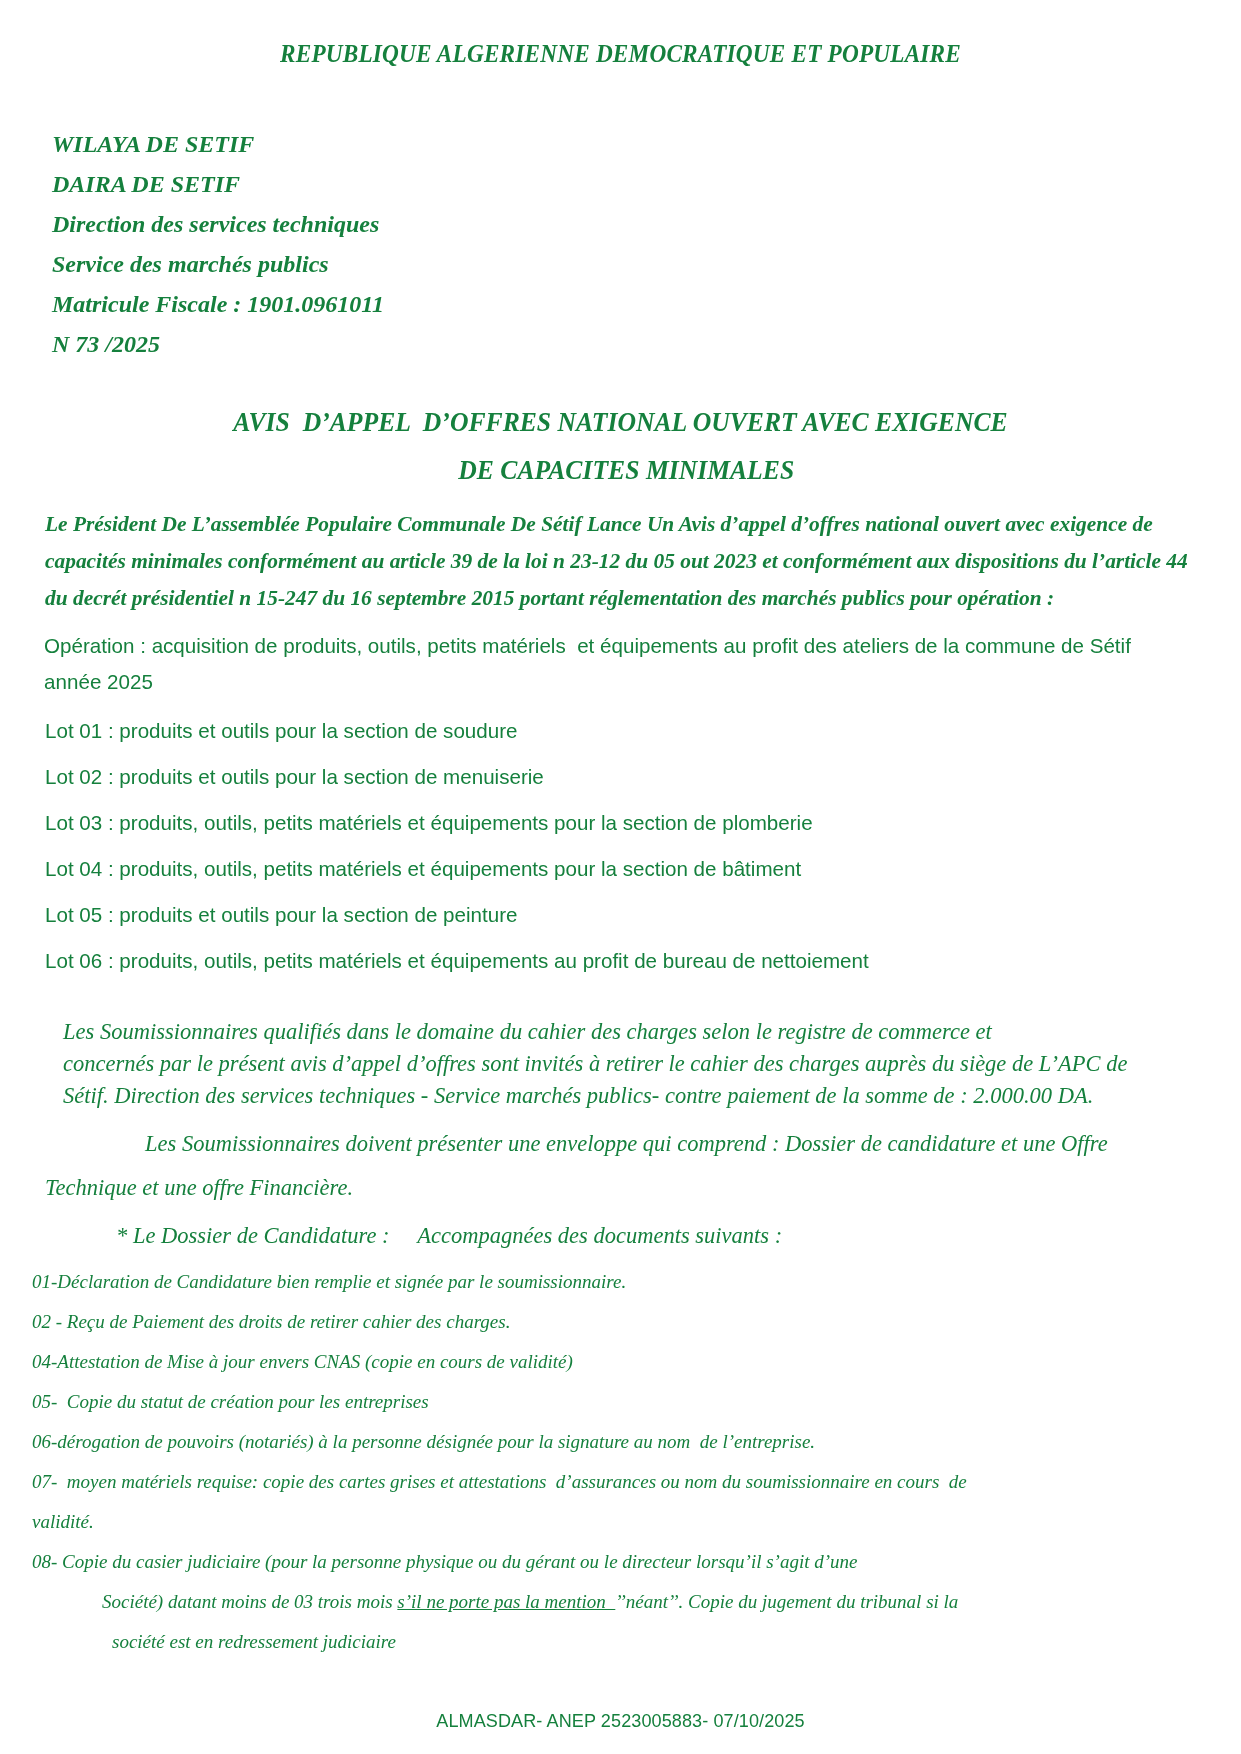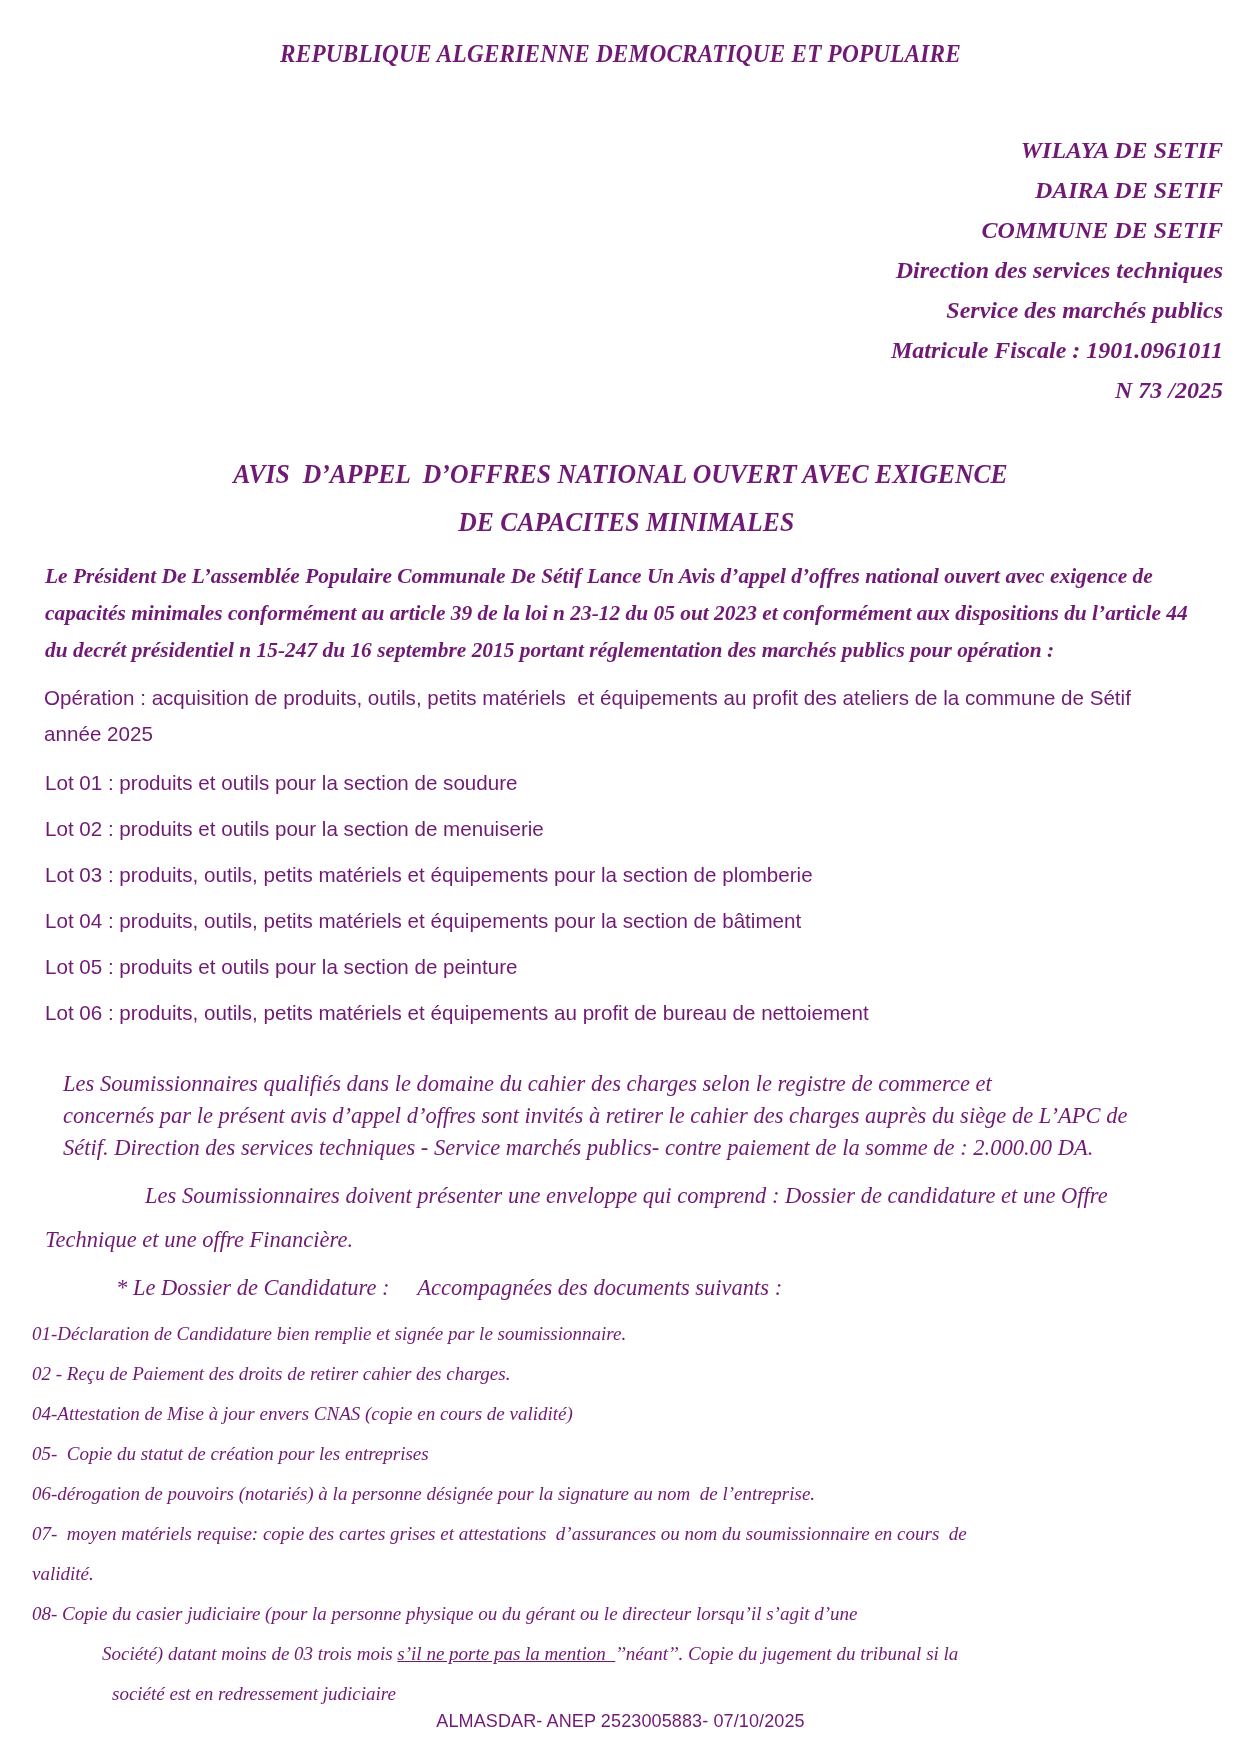--- a/index.html
+++ b/index.html
@@ -6,21 +6,21 @@
     margin: 0;
     padding: 0;
     background: #ffffff;
   }
   .page {
     position: relative;
     width: 1241px;
     height: 1754px;
     margin: 0 auto;
     background: #ffffff;
-    color: #701a75;
+    color: #15803d;
     overflow: hidden;
     box-sizing: border-box;
   }
 
   
   .serif-bi {
     font-family: "Liberation Serif", "DejaVu Serif", serif;
     font-weight: bold;
     font-style: italic;
   }
@@ -41,23 +41,22 @@
     font-size: 25px;
     letter-spacing: 0.2px;
     margin: 0;
     padding-top: 40px;
     transform: scaleX(0.93);
     transform-origin: center top;
   }
 
   
   .admin-block {
-    margin: 18px;
+    margin: 12px;
     padding: 44px 0 0 40px;
-    text-align: right;
   }
   .admin-line {
     font-size: 24px;
     line-height: 40px;
     white-space: pre;
   }
 
   
   .main-title {
     text-align: center;
@@ -172,21 +171,20 @@
 </head>
 <body>
 
 <div class="page">
 
   <div class="doc-header serif-bi">REPUBLIQUE ALGERIENNE DEMOCRATIQUE ET POPULAIRE</div>
 
   <div class="admin-block">
     <div class="admin-line serif-bi">WILAYA DE SETIF</div>
     <div class="admin-line serif-bi">DAIRA DE SETIF</div>
-    <div class="admin-line serif-bi">COMMUNE DE SETIF</div>
     <div class="admin-line serif-bi">Direction des services techniques</div>
     <div class="admin-line serif-bi">Service des marchés publics</div>
     <div class="admin-line serif-bi">Matricule Fiscale : 1901.0961011</div>
     <div class="admin-line serif-bi">N 73 /2025</div>
   </div>
 
   <div class="main-title serif-bi">
     <span class="t-line l1">AVIS  D’APPEL  D’OFFRES NATIONAL OUVERT AVEC EXIGENCE</span>
     <span class="t-line l2">DE CAPACITES MINIMALES</span>
   </div>

